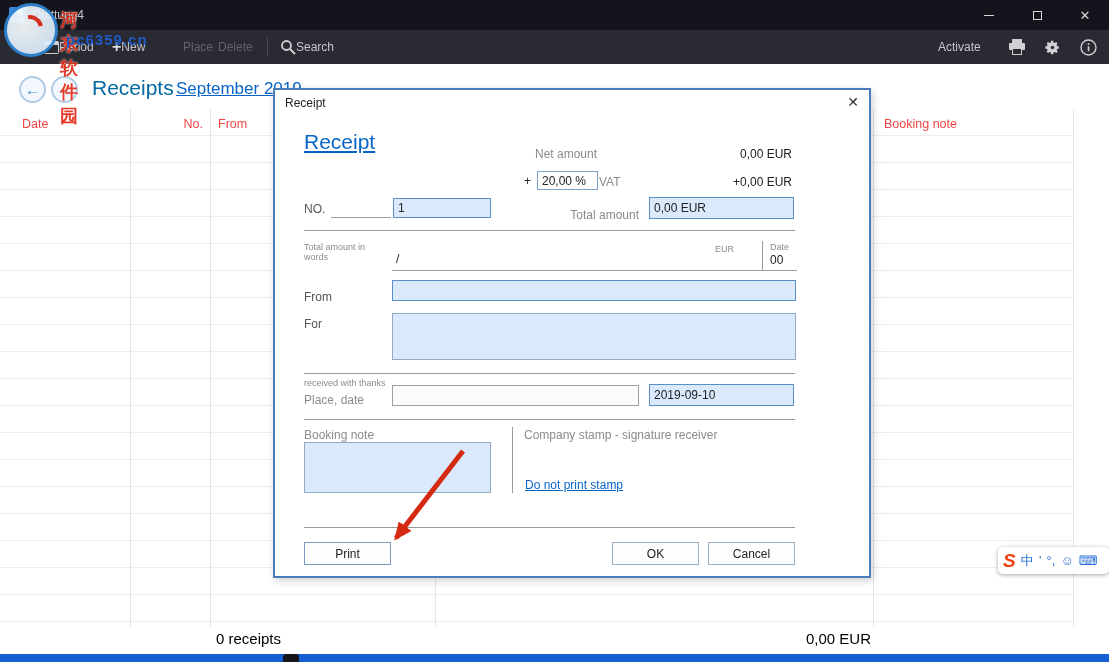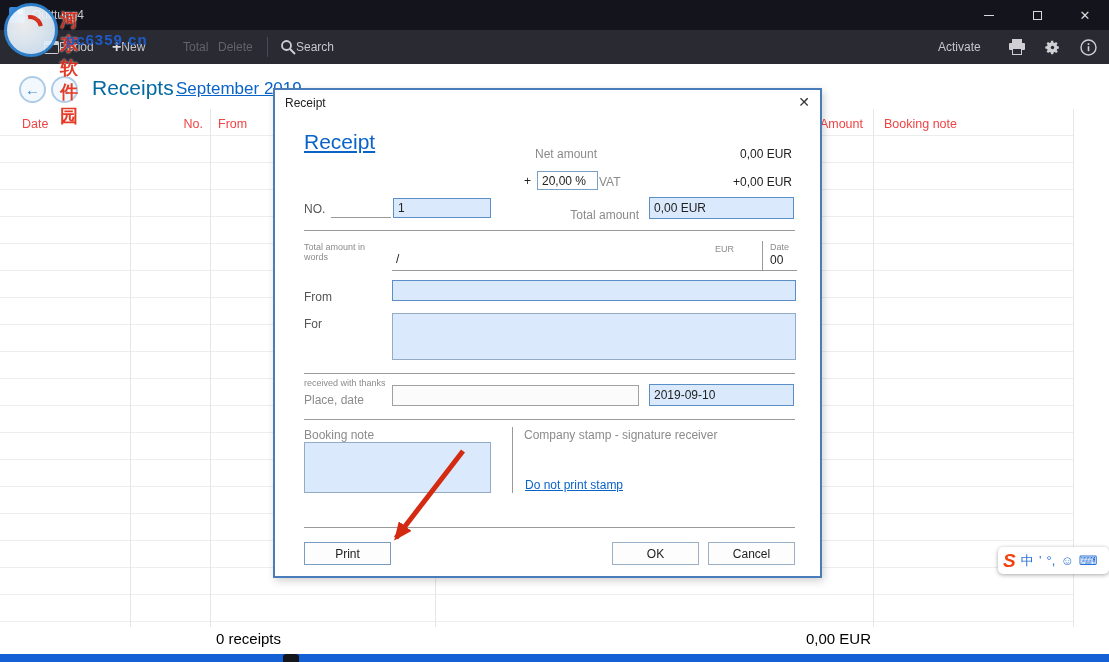--- a/index.html
+++ b/index.html
@@ -23,21 +23,21 @@
 #heading{position:absolute;left:92px;top:76px;font-size:21px;color:#0369a1}
 #periodlink{position:absolute;left:176px;top:79px;font-size:17px;color:#0a64c8;text-decoration:underline;cursor:pointer}
 .colhdr{position:absolute;top:117px;font-size:12.5px;color:#ef4444}
 .vline{position:absolute;top:109px;height:518px;width:1px;background:#e6e6e6}
 #rowlines{position:absolute;left:0;top:109px;width:1073px;height:517px;background:repeating-linear-gradient(to bottom,transparent 0,transparent 26px,#ededed 26px,#ededed 27px)}
 #statuscount{position:absolute;left:216px;top:630px;font-size:15px;color:#000}
 #statustotal{position:absolute;left:770px;top:630px;width:101px;text-align:right;font-size:15px;color:#000}
 #bluebar{position:absolute;left:0;top:654px;width:1109px;height:8px;background:#1660d6}
 #bottomglyph{position:absolute;left:283px;top:654px;width:16px;height:8px;background:#16161d;border-radius:3px 3px 0 0}
 
-#dialog{position:absolute;left:273px;top:88px;width:549px;height:490px;background:#fff;border:2px solid #4a7cba;box-shadow:2px 3px 8px rgba(0,0,0,.18);z-index:100}
+#dialog{position:absolute;left:273px;top:88px;width:598px;height:490px;background:#fff;border:2px solid #4a7cba;box-shadow:2px 3px 8px rgba(0,0,0,.18);z-index:100}
 .dtitle{position:absolute;left:10px;top:6px;font-size:12px;color:#222}
 .dclose{position:absolute;right:10px;top:4px;font-size:14px;color:#333;cursor:pointer}
 #dheading{position:absolute;left:29px;top:40px;font-size:21px;color:#0a64c8;text-decoration:underline}
 .glabel{position:absolute;font-size:12px;color:#8b8b8b}
 .dlabel{position:absolute;font-size:12px;color:#555}
 .slabel{position:absolute;font-size:9px;color:#8b8b8b;line-height:10px}
 .dval{position:absolute;font-size:12px;color:#222}
 .dline{position:absolute;background:#9a9a9a;height:1px}
 .dinput{position:absolute;font-size:12px;font-family:"Liberation Sans",sans-serif;padding:0 4px;background:#daeafc;border:1px solid #5a8fc8;color:#222;resize:none}
 .dbtn{position:absolute;width:87px;height:23px;background:#fdfdfd;border:1px solid #9ab0c6;font-size:12px;color:#222;font-family:"Liberation Sans",sans-serif;cursor:pointer}
@@ -76,21 +76,21 @@
         <rect x="0.5" y="1.5" width="14" height="12" rx="1" fill="none" stroke="#cfcfd4"></rect>
         <rect x="0.5" y="1.5" width="14" height="3.5" fill="#cfcfd4"></rect>
       </svg>
     <span>Period</span>
   </div>
   <div class="tbitem" style="left:112px">
     <span class="plusglyph">+</span>
     <span>New</span>
   </div>
   <div class="tbitem disabled" style="left:183px">
-    <span>Total</span>
+    <span>Place</span>
   </div>
   <div class="tbitem disabled" style="left:218px">
     <span>Delete</span>
   </div>
   <div class="tbsep"></div>
   <div class="tbitem" style="left:280px">
     <svg width="16" height="16" viewBox="0 0 16 16">
         <circle cx="6.5" cy="6.5" r="4.5" fill="none" stroke="#cfcfd4" stroke-width="1.8"></circle>
         <line x1="10" y1="10" x2="15" y2="15" stroke="#cfcfd4" stroke-width="2"></line>
       </svg>

